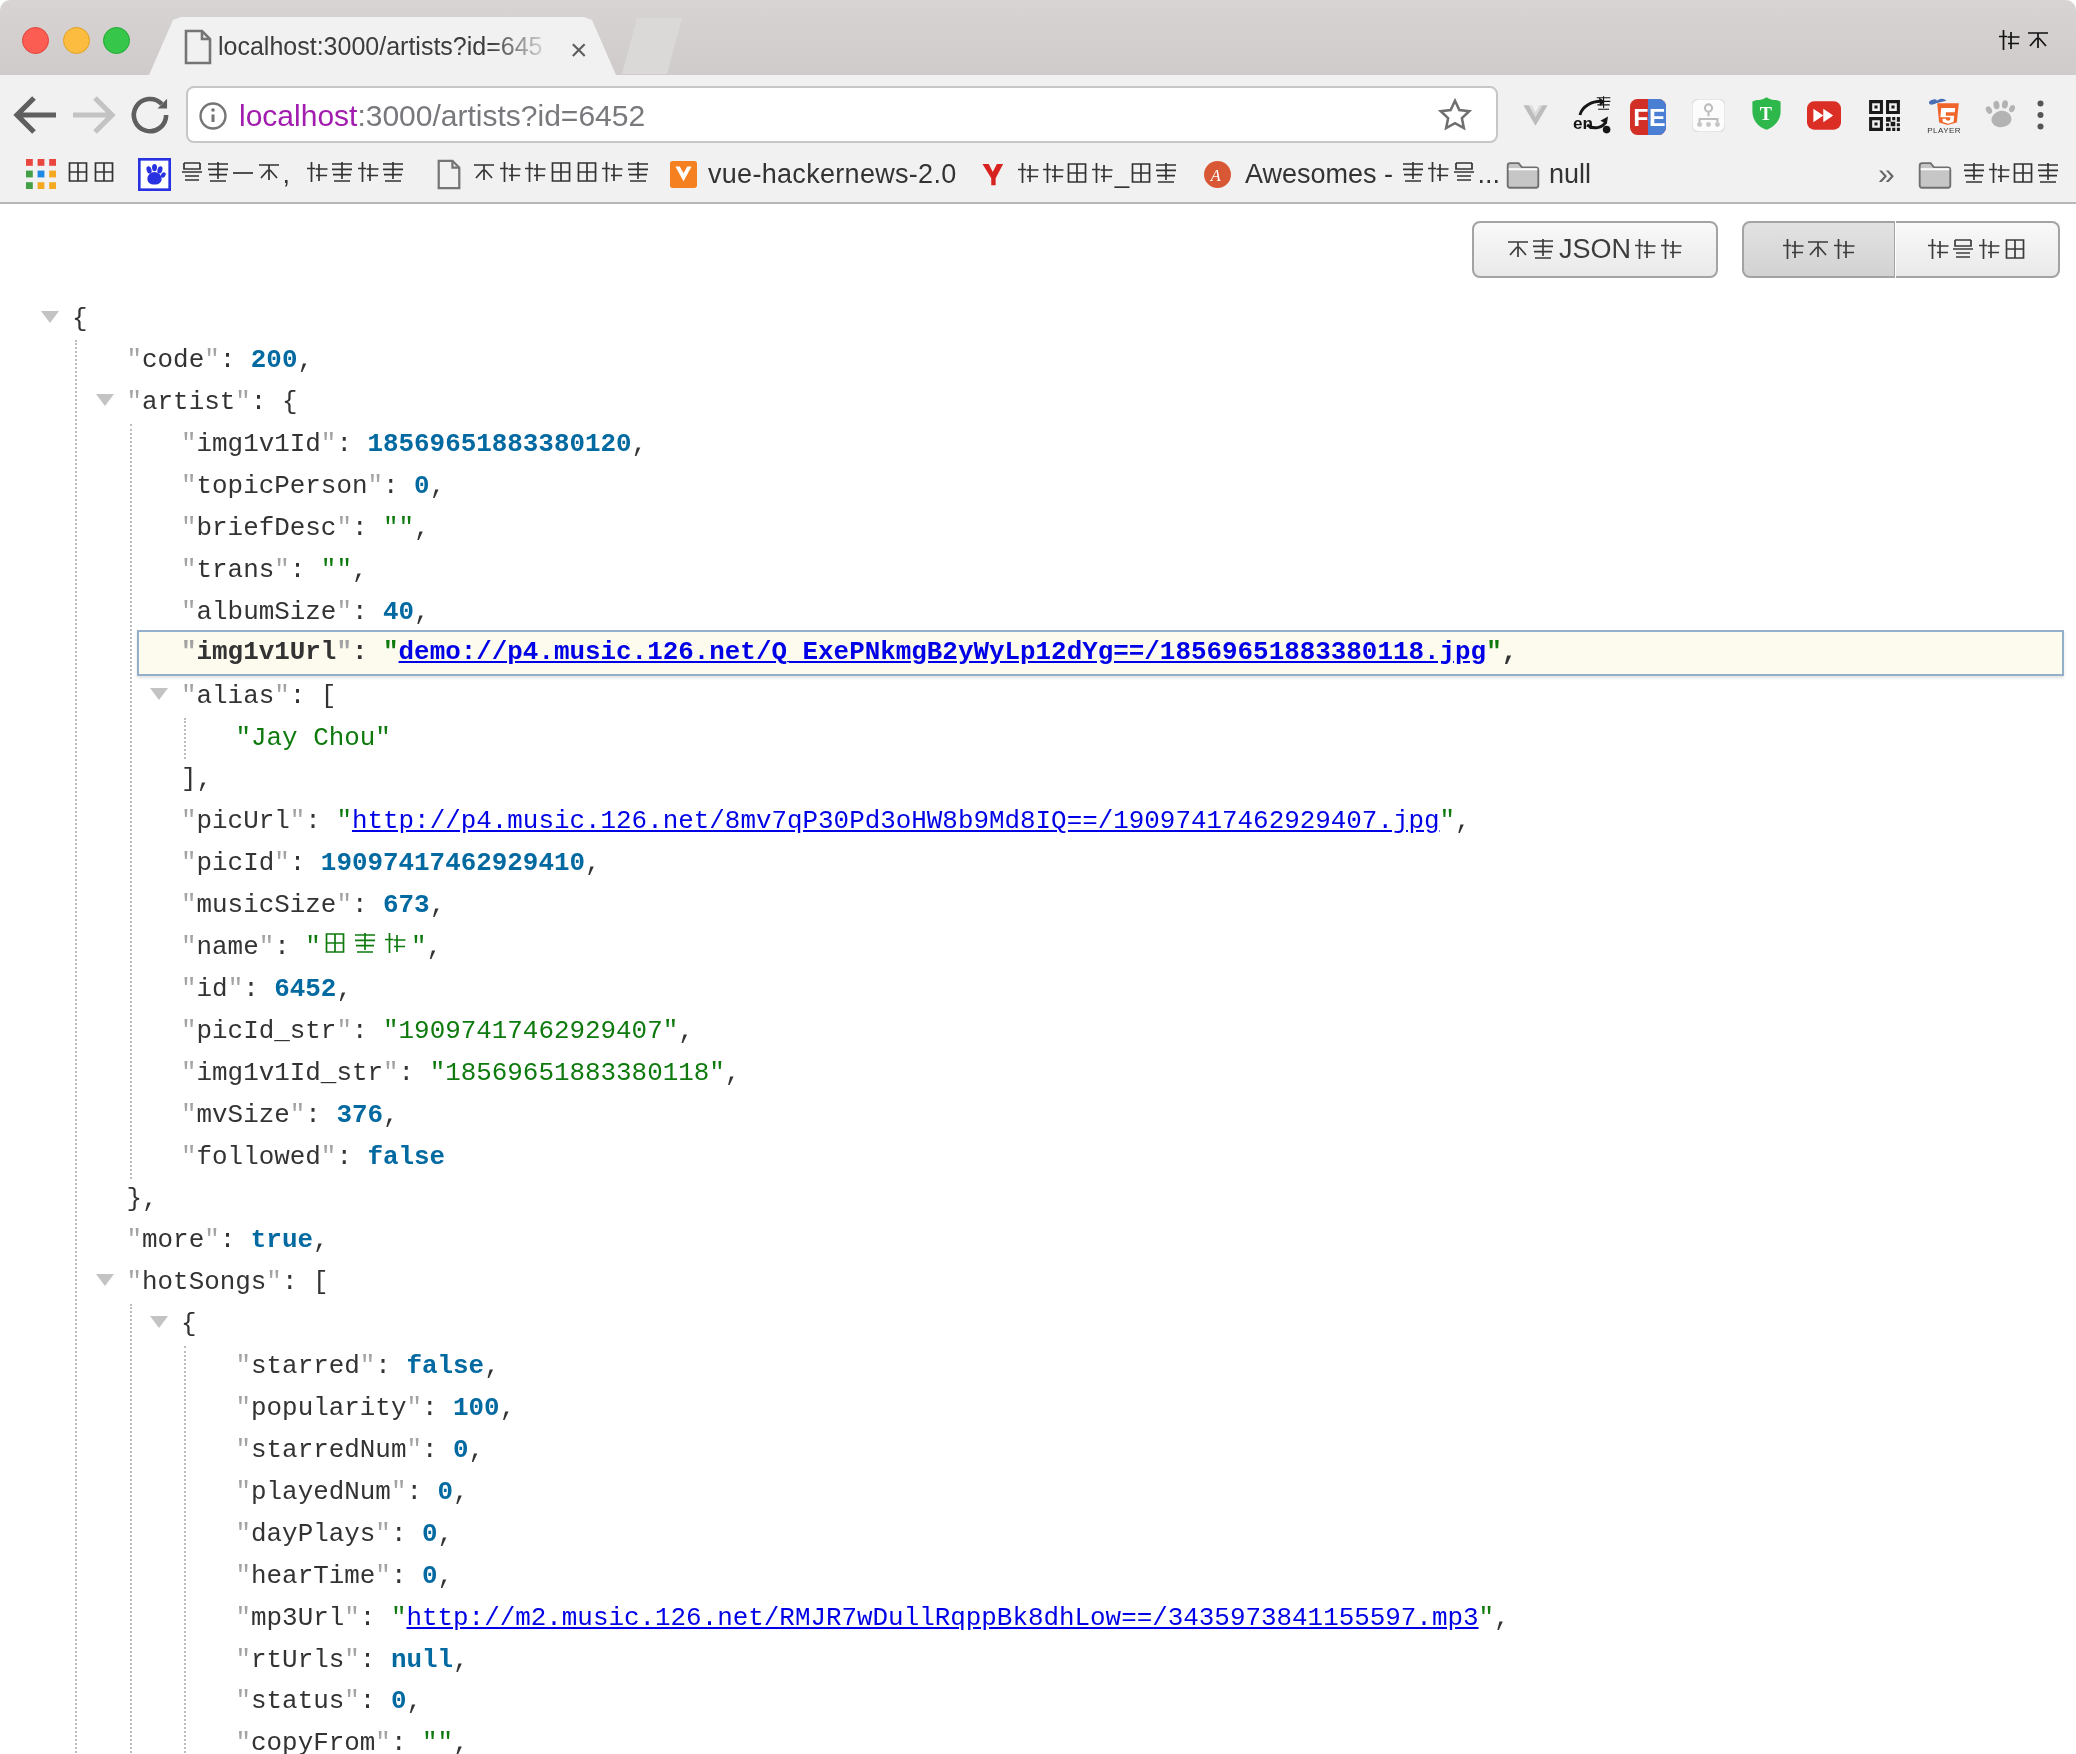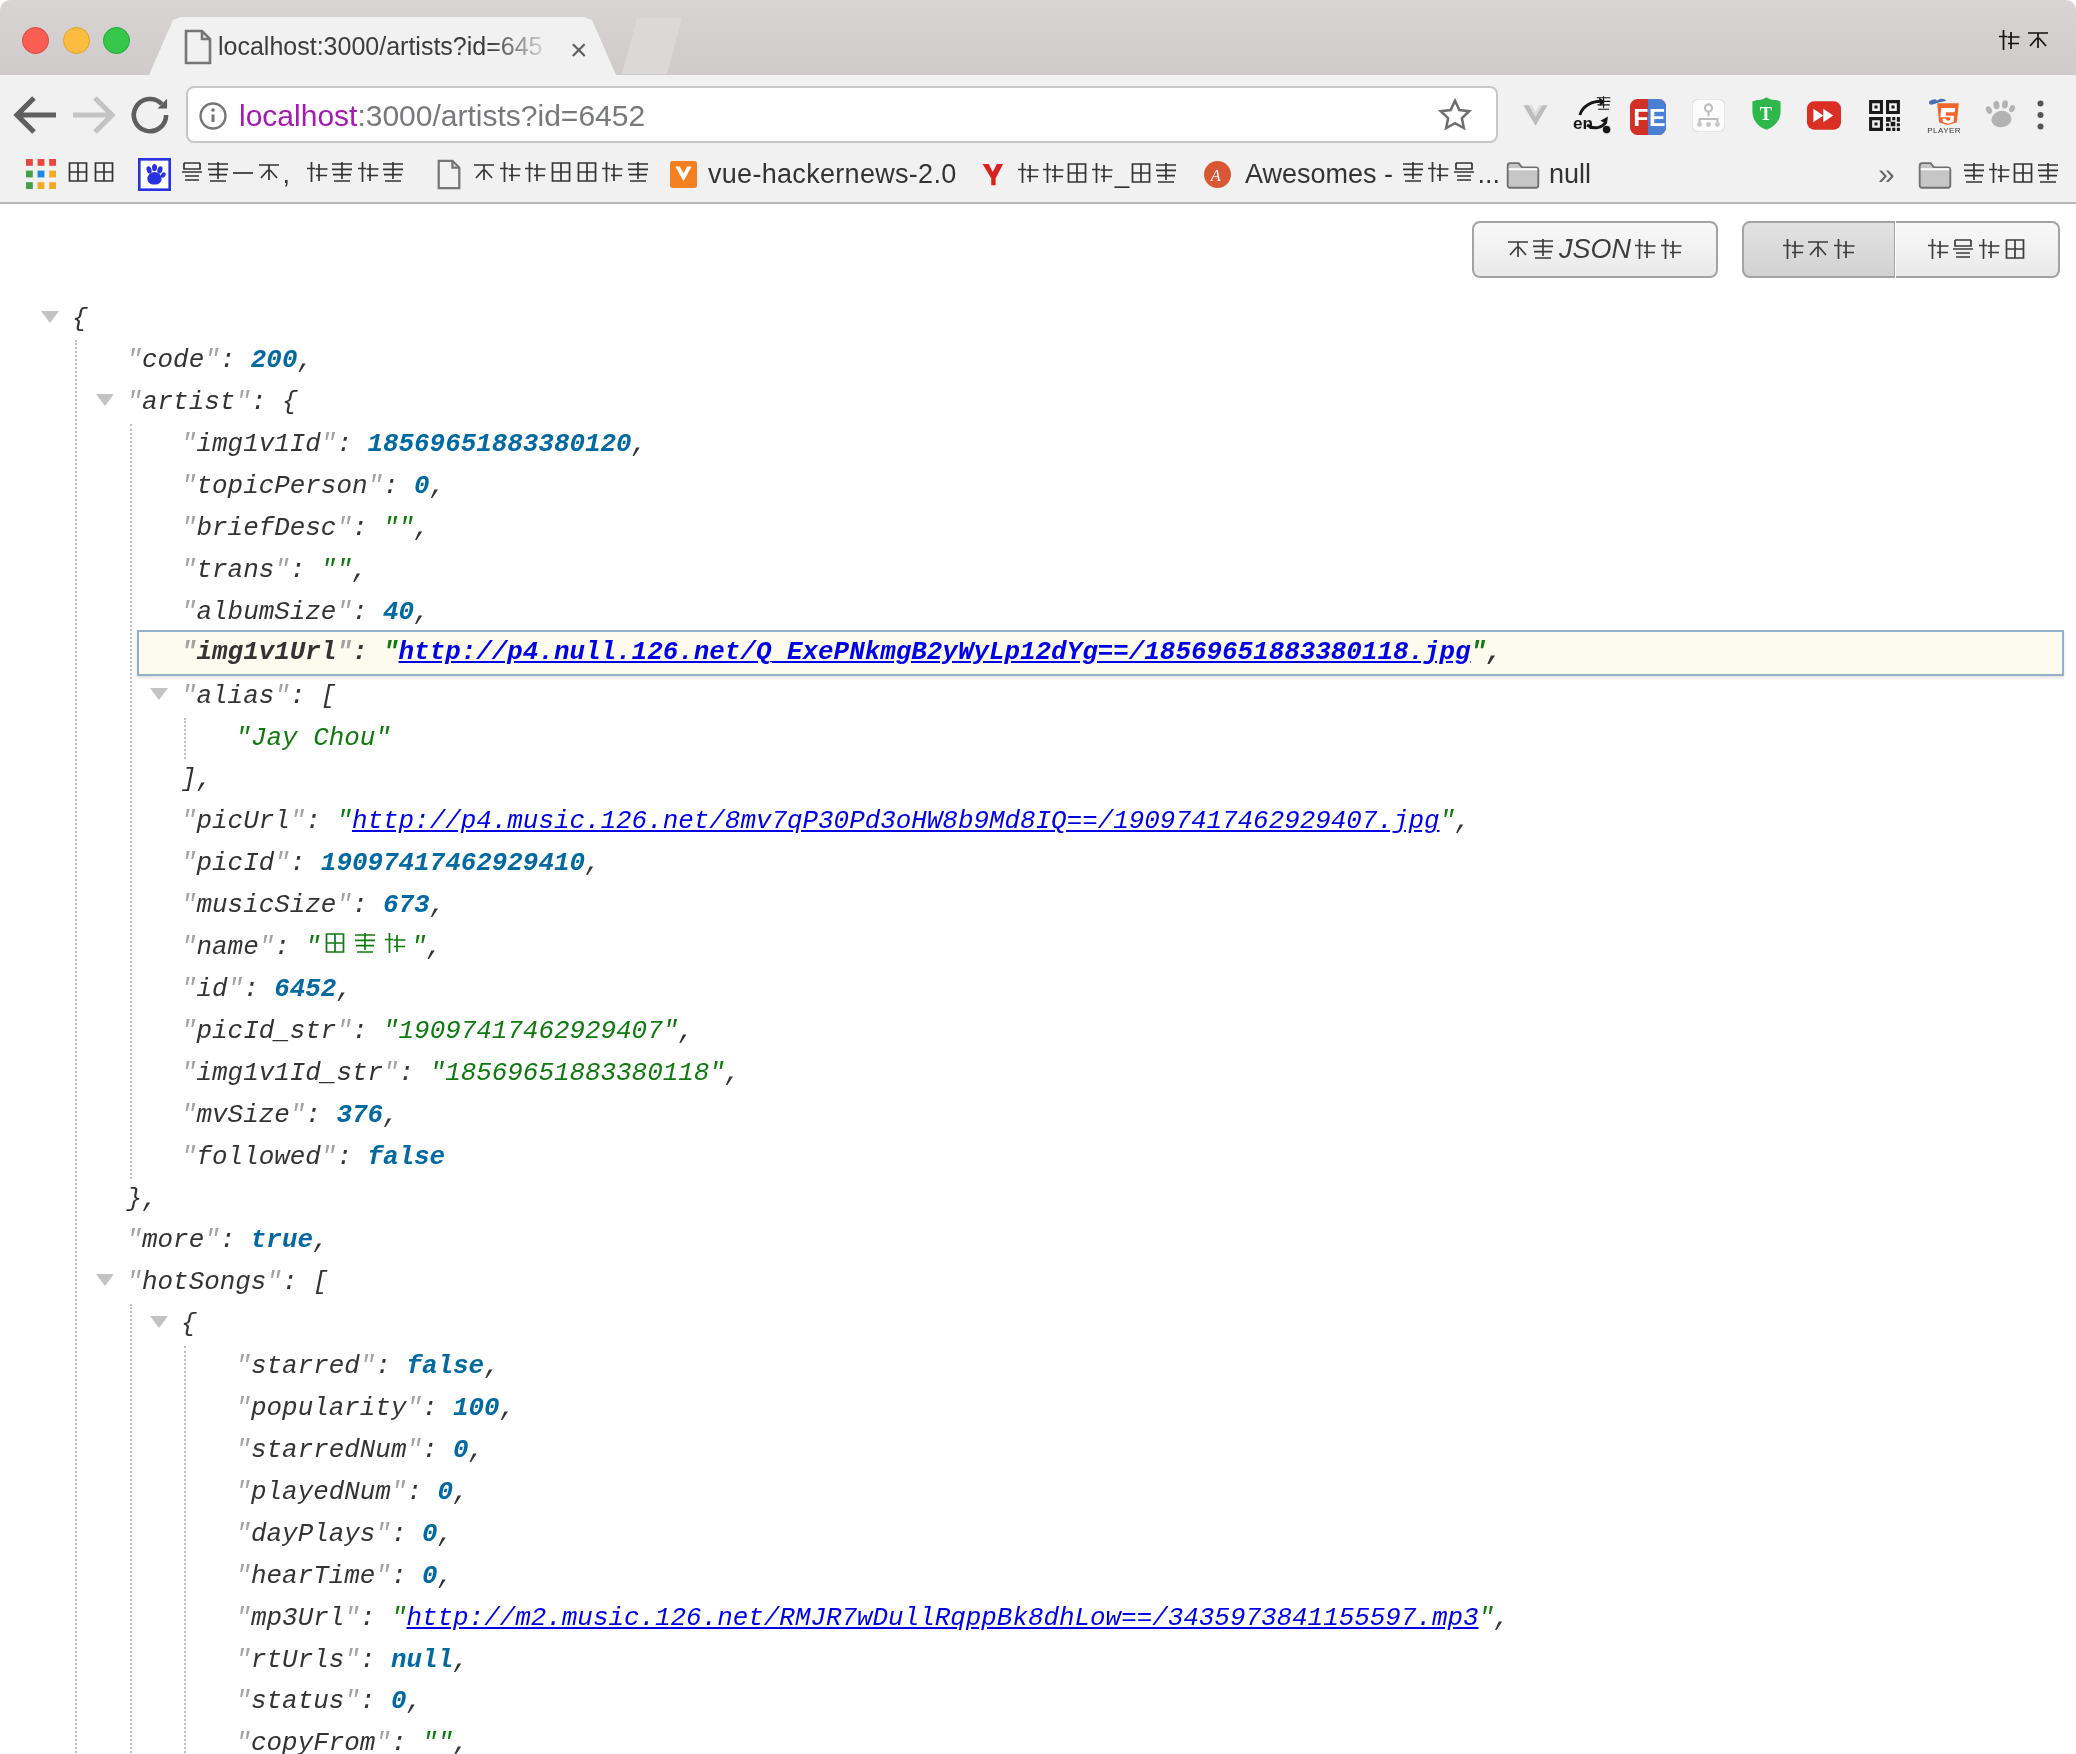--- a/index.html
+++ b/index.html
@@ -24,21 +24,21 @@
   clip-path:polygon(15px 0,100% 0,calc(100% - 15px) 100%,0 100%);}
 .user{position:absolute;right:22px;top:26px;color:#111;}
 
 .urlbar{position:absolute;left:186px;top:86px;width:1312px;height:57px;background:#fff;
   border:2px solid #c7c7c7;border-radius:8px;}
 .urltext{position:absolute;left:239px;top:99px;font-size:30px;color:#77797c;white-space:nowrap;}
 .urltext b{color:#a21caf;font-weight:normal;}
 
 .bm{position:absolute;top:0;height:56px;display:flex;align-items:center;color:#333;white-space:nowrap;}
 
-.page{position:relative;background:#fff;height:1166px;font-style:italic;}
+.page{position:relative;background:#fff;height:1166px;}
 .btn{position:absolute;height:57px;border:2px solid #a3a3a3;border-radius:8px;
   background:linear-gradient(#f9f9f9,#e9e9e9);color:#3c3c3c;
   display:flex;align-items:center;justify-content:center;}
 .btnp{background:linear-gradient(#e2e2e2,#d2d2d2);}
 
 .json{position:absolute;top:94.5px;left:0;right:0;font-family:"Liberation Mono",monospace;
   font-size:25.9px;line-height:41.9px;color:#333;}
 .json .ln{position:relative;white-space:nowrap;}
 .blk{margin-left:3px;border-left:2px dotted #bcbcbc;padding-left:49.5px;}
 .j0{padding-left:72px;}
@@ -357,21 +357,21 @@
     <div class="ln"><span class="tri"></span>{</div>
     <div class="blk">
       <div class="ln"><span class="q">"</span>code<span class="q">"</span>: <span class="n">200</span>,</div>
       <div class="ln"><span class="tri"></span><span class="q">"</span>artist<span class="q">"</span>: {</div>
       <div class="blk">
         <div class="ln"><span class="q">"</span>img1v1Id<span class="q">"</span>: <span class="n">18569651883380120</span>,</div>
         <div class="ln"><span class="q">"</span>topicPerson<span class="q">"</span>: <span class="n">0</span>,</div>
         <div class="ln"><span class="q">"</span>briefDesc<span class="q">"</span>: <span class="s">""</span>,</div>
         <div class="ln"><span class="q">"</span>trans<span class="q">"</span>: <span class="s">""</span>,</div>
         <div class="ln"><span class="q">"</span>albumSize<span class="q">"</span>: <span class="n">40</span>,</div>
-        <div class="ln hl"><b><span class="q">"</span>img1v1Url<span class="q">"</span>: <span class="s">"</span><span class="a">http://p4.null.126.net/Q_ExePNkmgB2yWyLp12dYg==/18569651883380118.jpg</span><span class="s">"</span>,</b></div>
+        <div class="ln hl"><b><span class="q">"</span>img1v1Url<span class="q">"</span>: <span class="s">"</span><span class="a">demo://p4.music.126.net/Q_ExePNkmgB2yWyLp12dYg==/18569651883380118.jpg</span><span class="s">"</span>,</b></div>
         <div class="ln"><span class="tri"></span><span class="q">"</span>alias<span class="q">"</span>: [</div>
         <div class="blk">
           <div class="ln"><span class="s">"Jay Chou"</span></div>
         </div>
         <div class="ln">],</div>
         <div class="ln"><span class="q">"</span>picUrl<span class="q">"</span>: <span class="s">"</span><span class="a">http://p4.music.126.net/8mv7qP30Pd3oHW8b9Md8IQ==/19097417462929407.jpg</span><span class="s">"</span>,</div>
         <div class="ln"><span class="q">"</span>picId<span class="q">"</span>: <span class="n">19097417462929410</span>,</div>
         <div class="ln"><span class="q">"</span>musicSize<span class="q">"</span>: <span class="n">673</span>,</div>
         <div class="ln"><span class="q">"</span>name<span class="q">"</span>: <span class="s">"<svg class="cjm">
                 <use href="#k2"></use>

